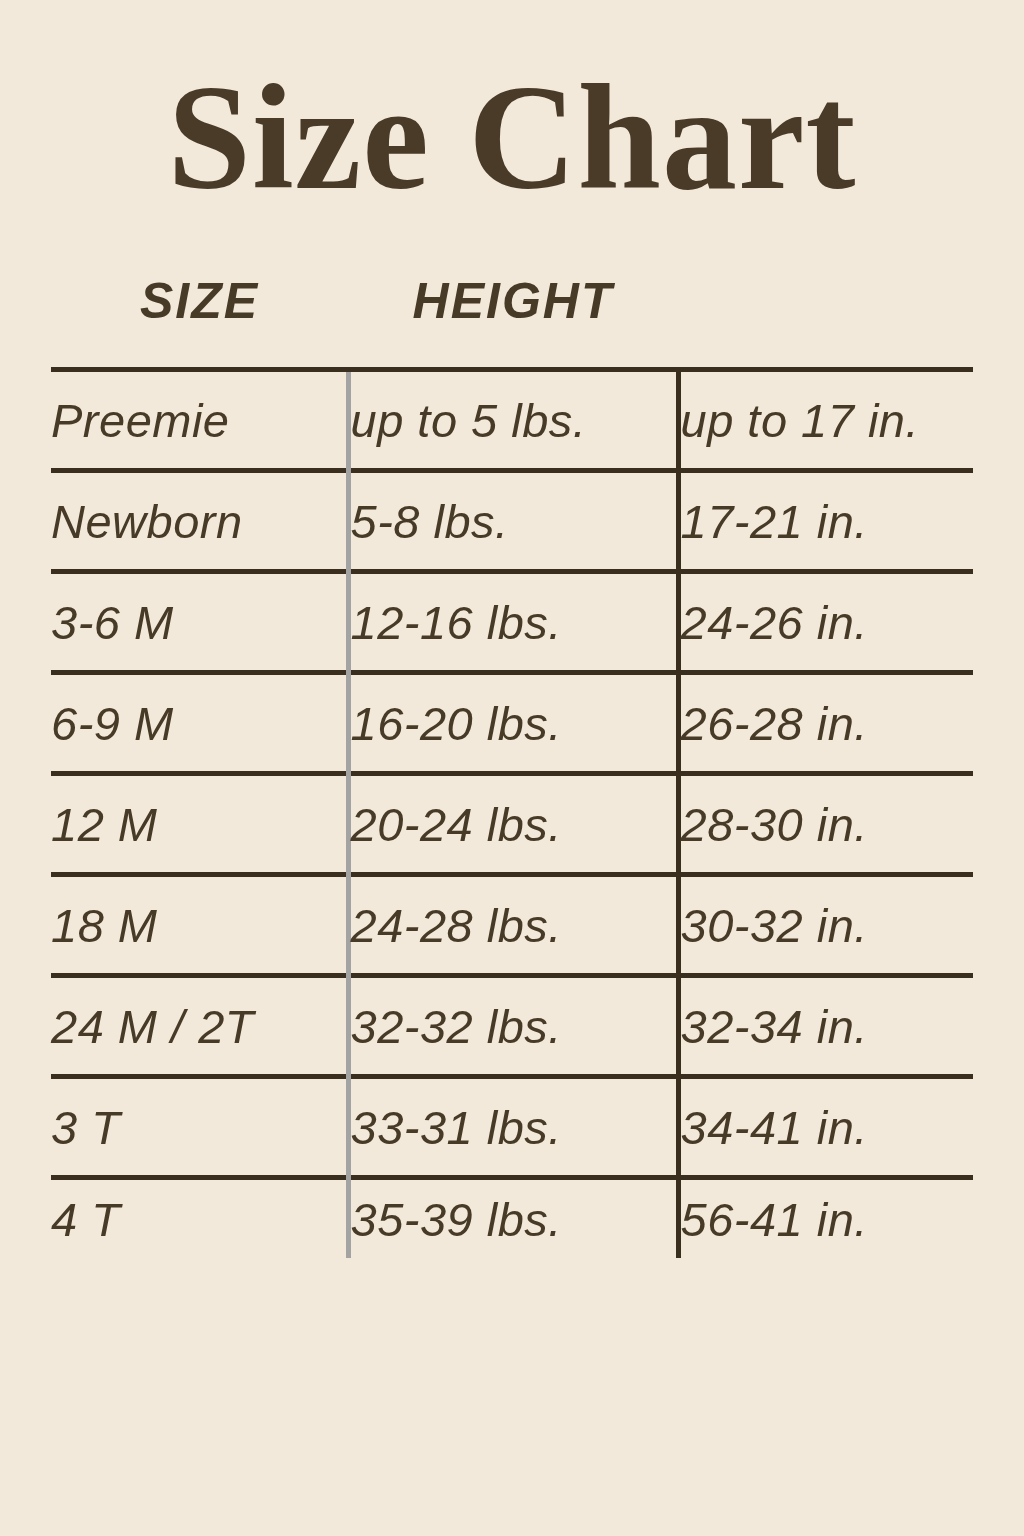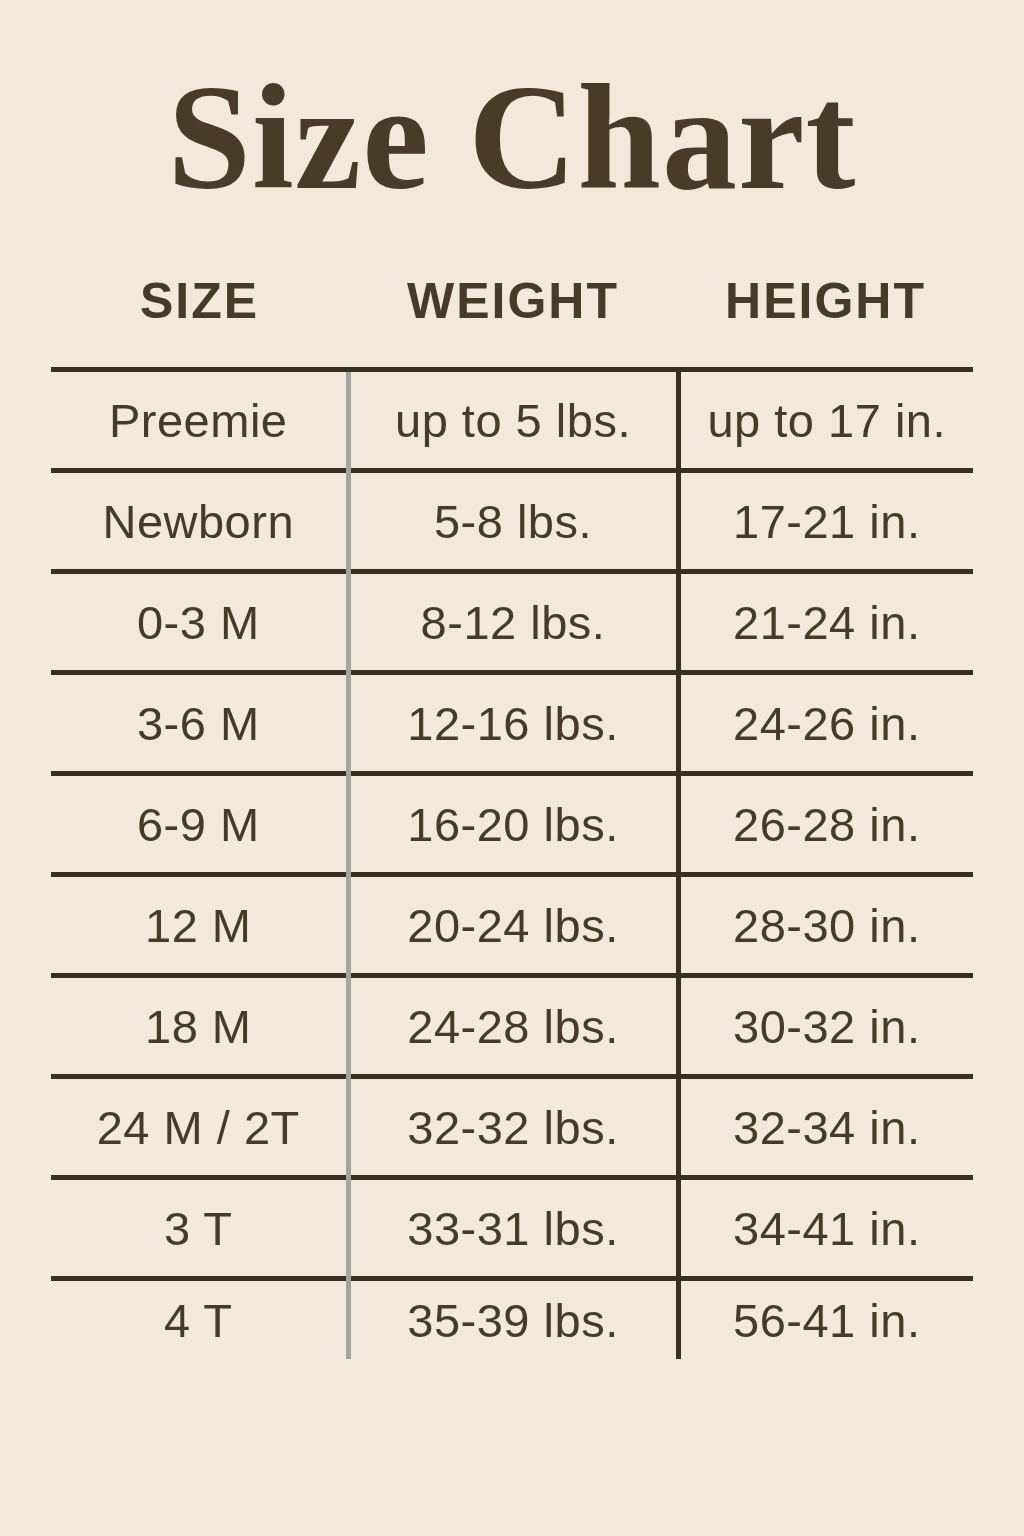--- a/index.html
+++ b/index.html
@@ -26,20 +26,21 @@
     font-family: "Liberation Serif", serif;
     font-weight: 700;
     font-size: 150px;
     line-height: 1.06;
     color: #4a3a28;
     letter-spacing: 1px;
   }
   .table-wrap {
     width: 922px;
     margin: 8px auto;
+    font-style: italic;
   }
   .head-row {
     display: grid;
     grid-template-columns: 297px 330px 295px;
     margin-top: 52px;
     height: 64px;
     align-items: center;
   }
   .head-cell {
     text-align: center;
@@ -50,21 +51,21 @@
   }
   table.size-table {
     margin-top: 34px;
     border-collapse: collapse;
     table-layout: fixed;
     width: 922px;
   }
   table.size-table td {
     border-top: 5px solid #3a2e1e;
     height: 96px;
-    text-align: center;
+    text-align: left;
     vertical-align: middle;
     font-size: 47px;
     font-weight: 400;
     color: #473a26;
     padding: 0;
     letter-spacing: 0.5px;
   }
   table.size-table td.mid {
     border-left: 5px solid #a3a3a3;
     border-right: 5px solid #3a2e1e;
@@ -75,45 +76,39 @@
 </style>
 </head>
 <body>
 
 <div class="page">
   <h1 class="title">Size Chart</h1>
 
   <div class="table-wrap">
     <div class="head-row">
       <div class="head-cell">SIZE</div>
-      <div class="head-cell">WEIGHT</div>
       <div class="head-cell">HEIGHT</div>
     </div>
 
     <table class="size-table">
       <colgroup>
         <col style="width:297px">
         <col style="width:330px">
         <col style="width:295px">
       </colgroup>
       <tbody id="table-body">
           <tr>
             <td>Preemie</td>
             <td class="mid">up to 5 lbs.</td>
             <td>up to 17 in.</td>
           </tr>
           <tr>
             <td>Newborn</td>
             <td class="mid">5-8 lbs.</td>
             <td>17-21 in.</td>
-          </tr>
-          <tr>
-            <td>0-3 M</td>
-            <td class="mid">8-12 lbs.</td>
-            <td>21-24 in.</td>
           </tr>
           <tr>
             <td>3-6 M</td>
             <td class="mid">12-16 lbs.</td>
             <td>24-26 in.</td>
           </tr>
           <tr>
             <td>6-9 M</td>
             <td class="mid">16-20 lbs.</td>
             <td>26-28 in.</td>

